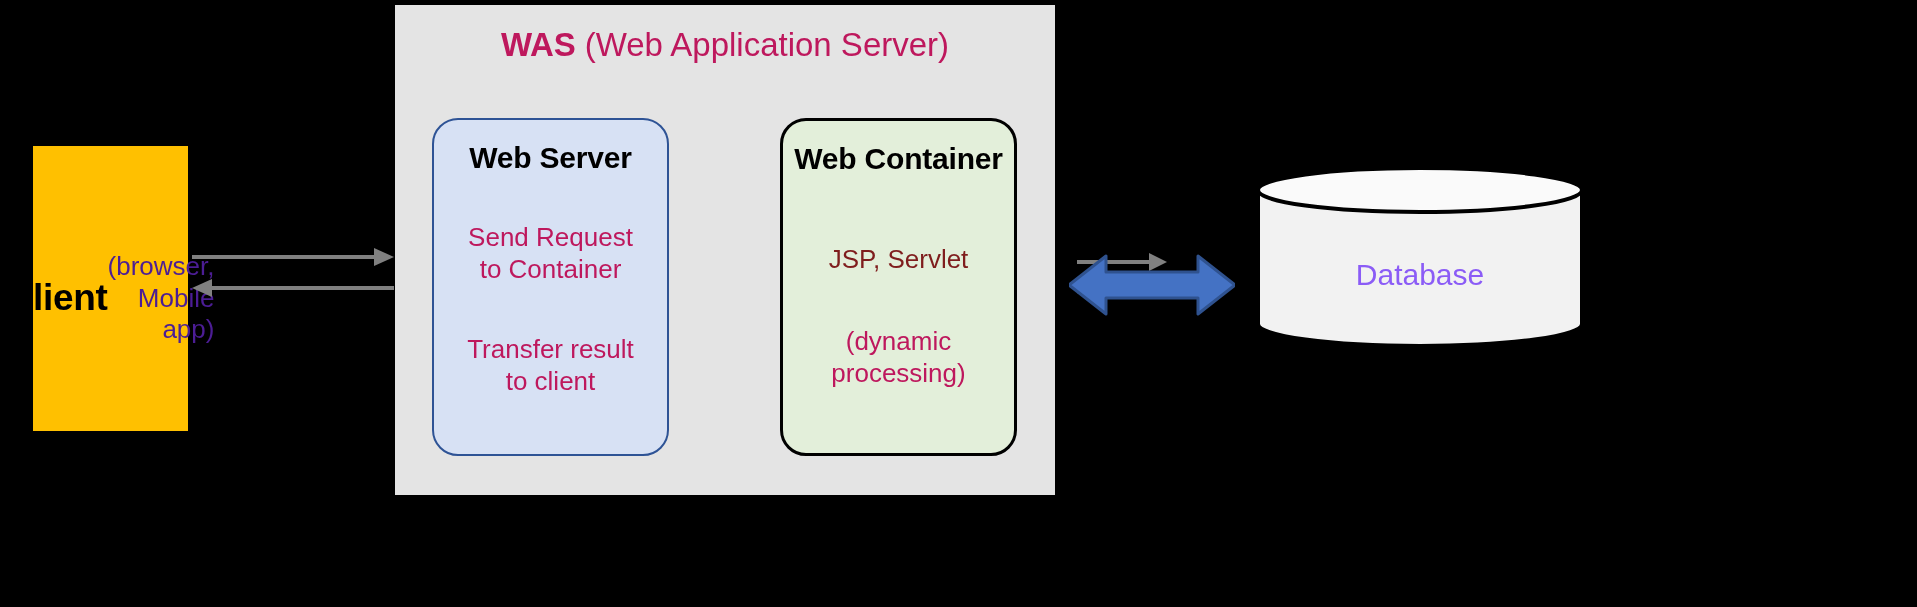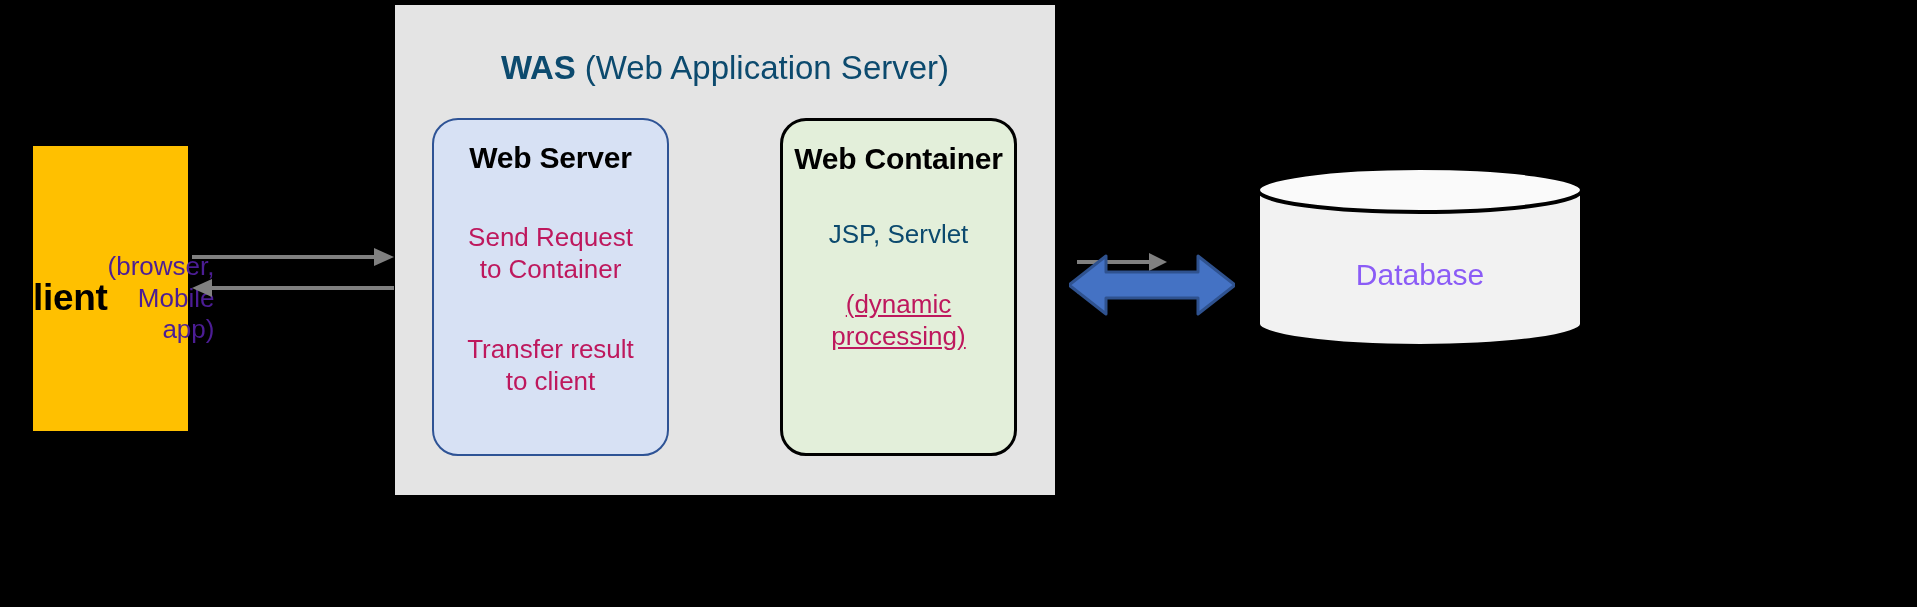--- a/index.html
+++ b/index.html
@@ -68,24 +68,23 @@
     height: 490px;
     background: #E4E4E4;
   }
   #was-title {
     position: absolute;
     left: 0;
     top: 22px;
     width: 660px;
     text-align: center;
     font-size: 33px;
-    color: #0c4a6e;
+    color: #be185d;
     line-height: 1.1;
     white-space: nowrap;
-    margin-top: 23px;
   }
   #was-title .strong {
     font-weight: bold;
     letter-spacing: -0.2px;
   }
   #was-title .light {
     font-weight: 300;
   }
 
   
@@ -106,44 +105,45 @@
     background: #D7E1F4;
     border: 2px solid #2E5395;
   }
   #web-container-box {
     left: 385px;
     top: 113px;
     width: 237px;
     height: 338px;
     background: #E3EFDA;
     border: 3px solid #000000;
+    gap: 12px;
   }
   .inner-box .box-title {
     font-size: 30px;
     font-weight: bold;
     color: #000000;
     margin-top: 21px;
     line-height: 1.12;
     letter-spacing: -0.2px;
   }
   .inner-box .box-line {
     font-size: 26px;
     font-weight: 300;
     color: #be185d;
     line-height: 1.23;
     white-space: pre-line;
   }
   #ws-line1 { margin-top: 47px; }
   #ws-line2 { margin-top: 48px; }
   #wc-line1 {
-    margin-top: 43px;
-    color: #0c4a6e;
+    margin-top: 56px;
+    color: #7f1d1d;
     white-space: nowrap;
   }
-  #wc-line2 { margin-top: 38px; text-decoration: underline; }
+  #wc-line2 { margin-top: 38px; }
 
   
   #inner-arrows {
     left: 682px;
     top: 238px;
     width: 90px;
     height: 70px;
   }
 
   

